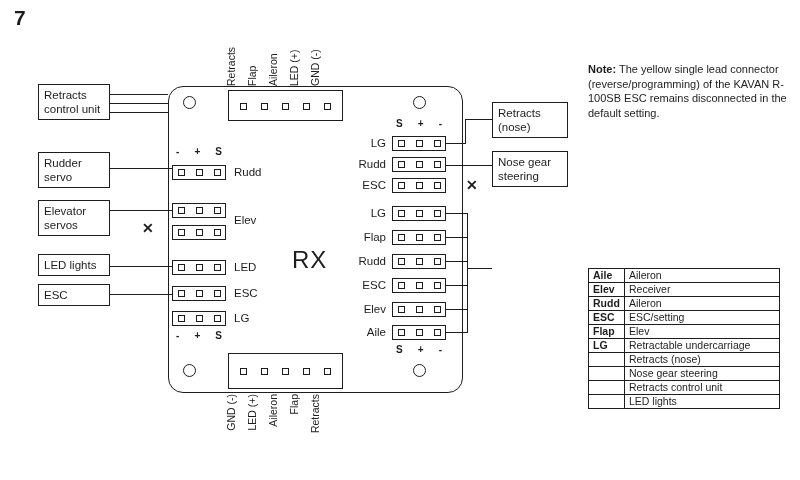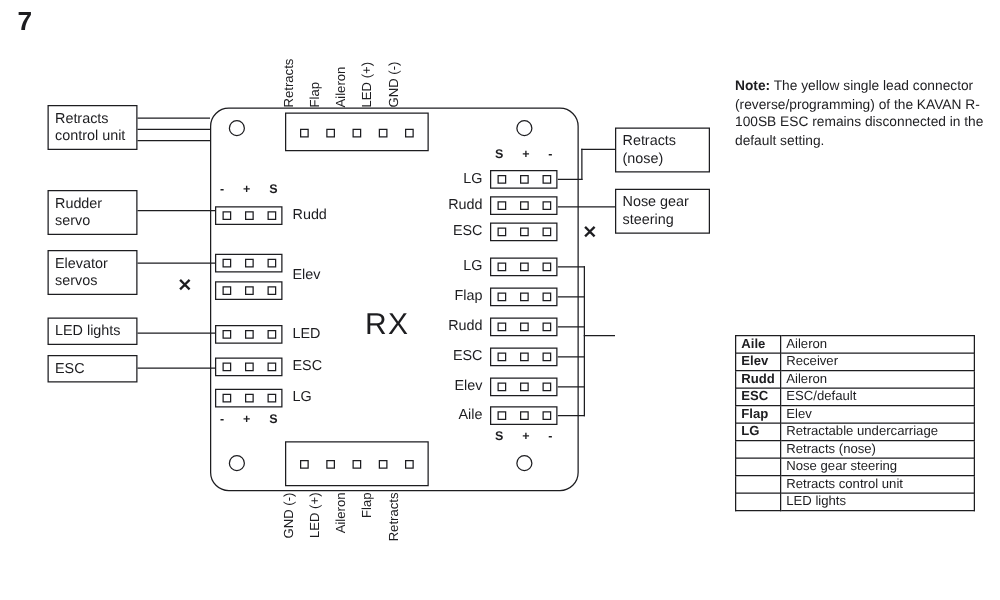--- a/index.html
+++ b/index.html
@@ -66,21 +66,21 @@
         <tr>
           <td class="abbr">Elev</td>
           <td class="desc">Receiver</td>
         </tr>
         <tr>
           <td class="abbr">Rudd</td>
           <td class="desc">Aileron</td>
         </tr>
         <tr>
           <td class="abbr">ESC</td>
-          <td class="desc">ESC/default</td>
+          <td class="desc">ESC/setting</td>
         </tr>
         <tr>
           <td class="abbr">Flap</td>
           <td class="desc">Elev</td>
         </tr>
         <tr>
           <td class="abbr">LG</td>
           <td class="desc">Retractable undercarriage</td>
         </tr>
         <tr>

